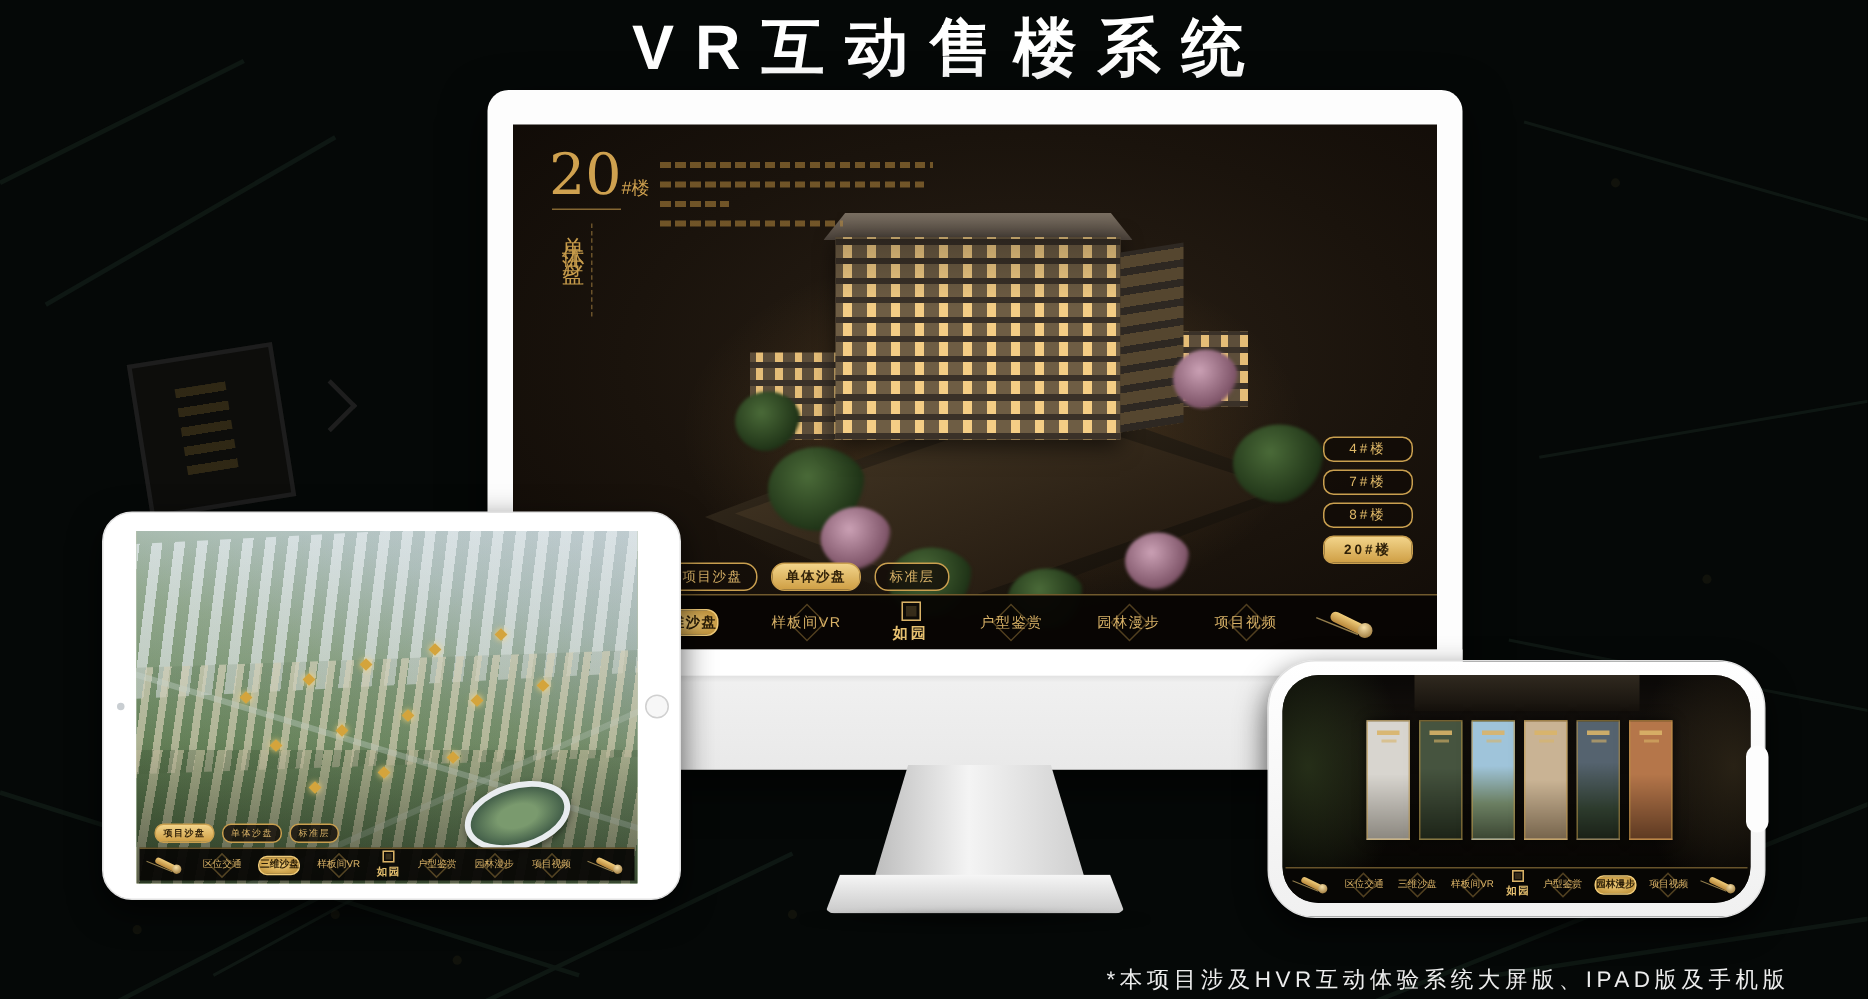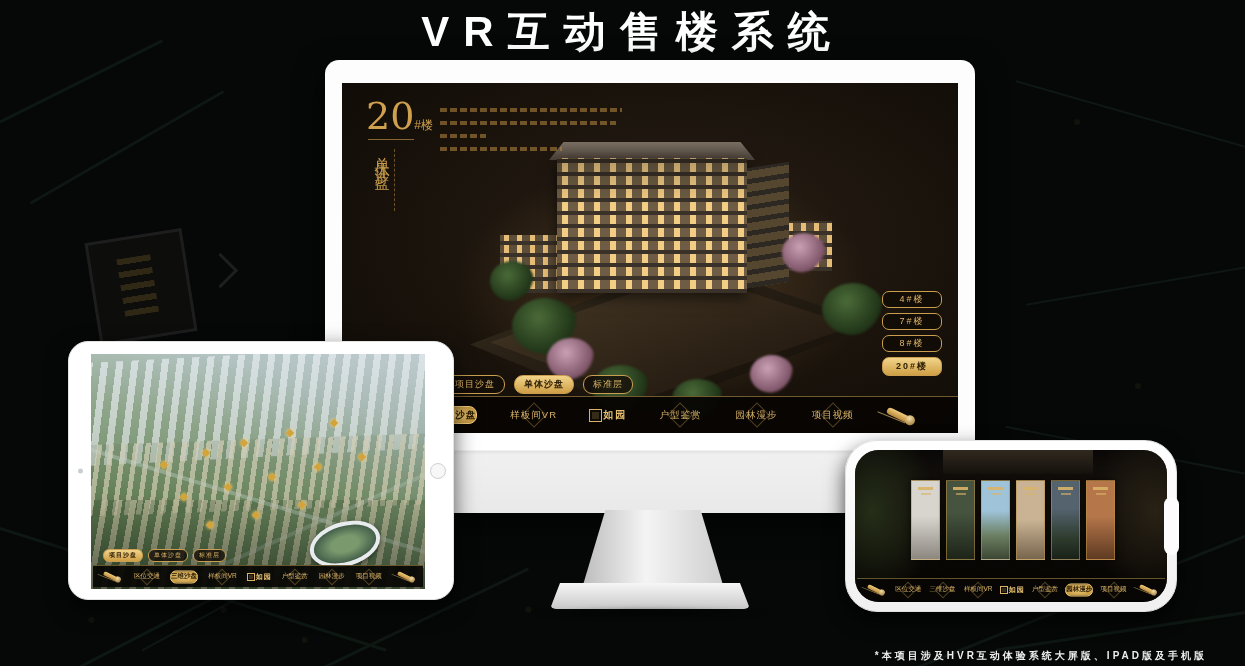--- a/index.html
+++ b/index.html
@@ -3,21 +3,21 @@
 <meta charset="utf-8">
 <style>
   html,body{margin:0;padding:0;background:#000;}
   .stage{position:relative;width:1245px;height:666px;background:#050807;overflow:hidden;
          font-family:"Liberation Sans",sans-serif;padding-left:20px;}
   .bgmap{position:absolute;inset:0;opacity:.55;}
   
   .title{position:absolute;top:4px;left:0;width:100%;text-align:center;color:#fff;
          font-size:42px;font-weight:bold;letter-spacing:14px;margin:0;}
   
-  .footnote{position:absolute;bottom:3px;right:58px;color:#ededed;font-size:10px;letter-spacing:3px;font-weight:bold;}
+  .footnote{position:absolute;bottom:3px;right:72px;color:#ededed;font-size:15px;letter-spacing:3px;}
   
   .frame{position:absolute;left:92px;top:235px;width:92px;height:98px;border:3px solid #1d1d1d;
          transform:rotate(-9deg);background:rgba(20,18,14,.55);}
   .frame i{position:absolute;left:26px;top:18px;width:34px;height:58px;
            background:repeating-linear-gradient(0deg,rgba(150,120,50,.25) 0 6px,transparent 6px 13px);}
   .chev{position:absolute;left:208px;top:258px;width:22px;height:22px;border-right:3px solid #1e1e1e;
         border-bottom:3px solid #1e1e1e;transform:rotate(-45deg);}
   
   .monitor{position:absolute;left:325px;top:60px;width:650px;height:562px;z-index:1;}
   .mon-body{position:absolute;left:0;top:0;width:650px;height:453px;background:#fdfdfd;border-radius:14px;
@@ -89,21 +89,21 @@
   .navbar{position:absolute;left:0;right:0;bottom:0;height:37px;background:rgba(7,5,3,.95);
           border-top:1px solid rgba(200,160,80,.55);display:flex;align-items:center;
           justify-content:space-between;padding:0 46px 0 14px;box-sizing:border-box;}
   .nav-item{position:relative;color:#d9b267;font-size:9.5px;letter-spacing:1px;padding:4px 2px;
             cursor:pointer;z-index:1;white-space:nowrap;}
   .nav-item::before{content:"";position:absolute;left:50%;top:50%;width:16px;height:16px;
             transform:translate(-50%,-50%) rotate(45deg);border:1px solid rgba(201,159,79,.38);z-index:-1;}
   .nav-item.active::before{width:42px;height:16px;border-radius:8px;transform:translate(-50%,-50%);
             background:radial-gradient(#f0cb79,#b98b33);border-color:#f0cb79;}
   .nav-item.active{color:#2a1d07;font-weight:bold;}
-  .nav-logo{display:flex;flex-direction:row;align-items:center;gap:1px;color:#e6c070;cursor:default;}
+  .nav-logo{display:flex;flex-direction:column;align-items:center;gap:1px;color:#e6c070;cursor:default;}
   .seal{width:11px;height:11px;border:1px solid #d9b267;background:rgba(217,178,103,.22);
         box-shadow:inset 0 0 0 2px rgba(10,8,5,.9);}
   .logo-txt{font-family:"DejaVu Serif",serif;font-size:10px;font-weight:bold;letter-spacing:2px;}
   
   .scroll{position:relative;width:26px;height:7px;border-radius:4px;transform:rotate(26deg);
           background:linear-gradient(180deg,#f0cd7c,#b8873a);cursor:pointer;flex:none;}
   .scroll::before{content:"";position:absolute;right:-4px;top:-2px;width:10px;height:10px;border-radius:50%;
           background:radial-gradient(circle at 35% 35%,#f7e0a8,#8a6426);}
   .scroll::after{content:"";position:absolute;left:-8px;top:8px;width:30px;height:1px;
           background:rgba(240,205,124,.6);transform:rotate(-4deg);}

